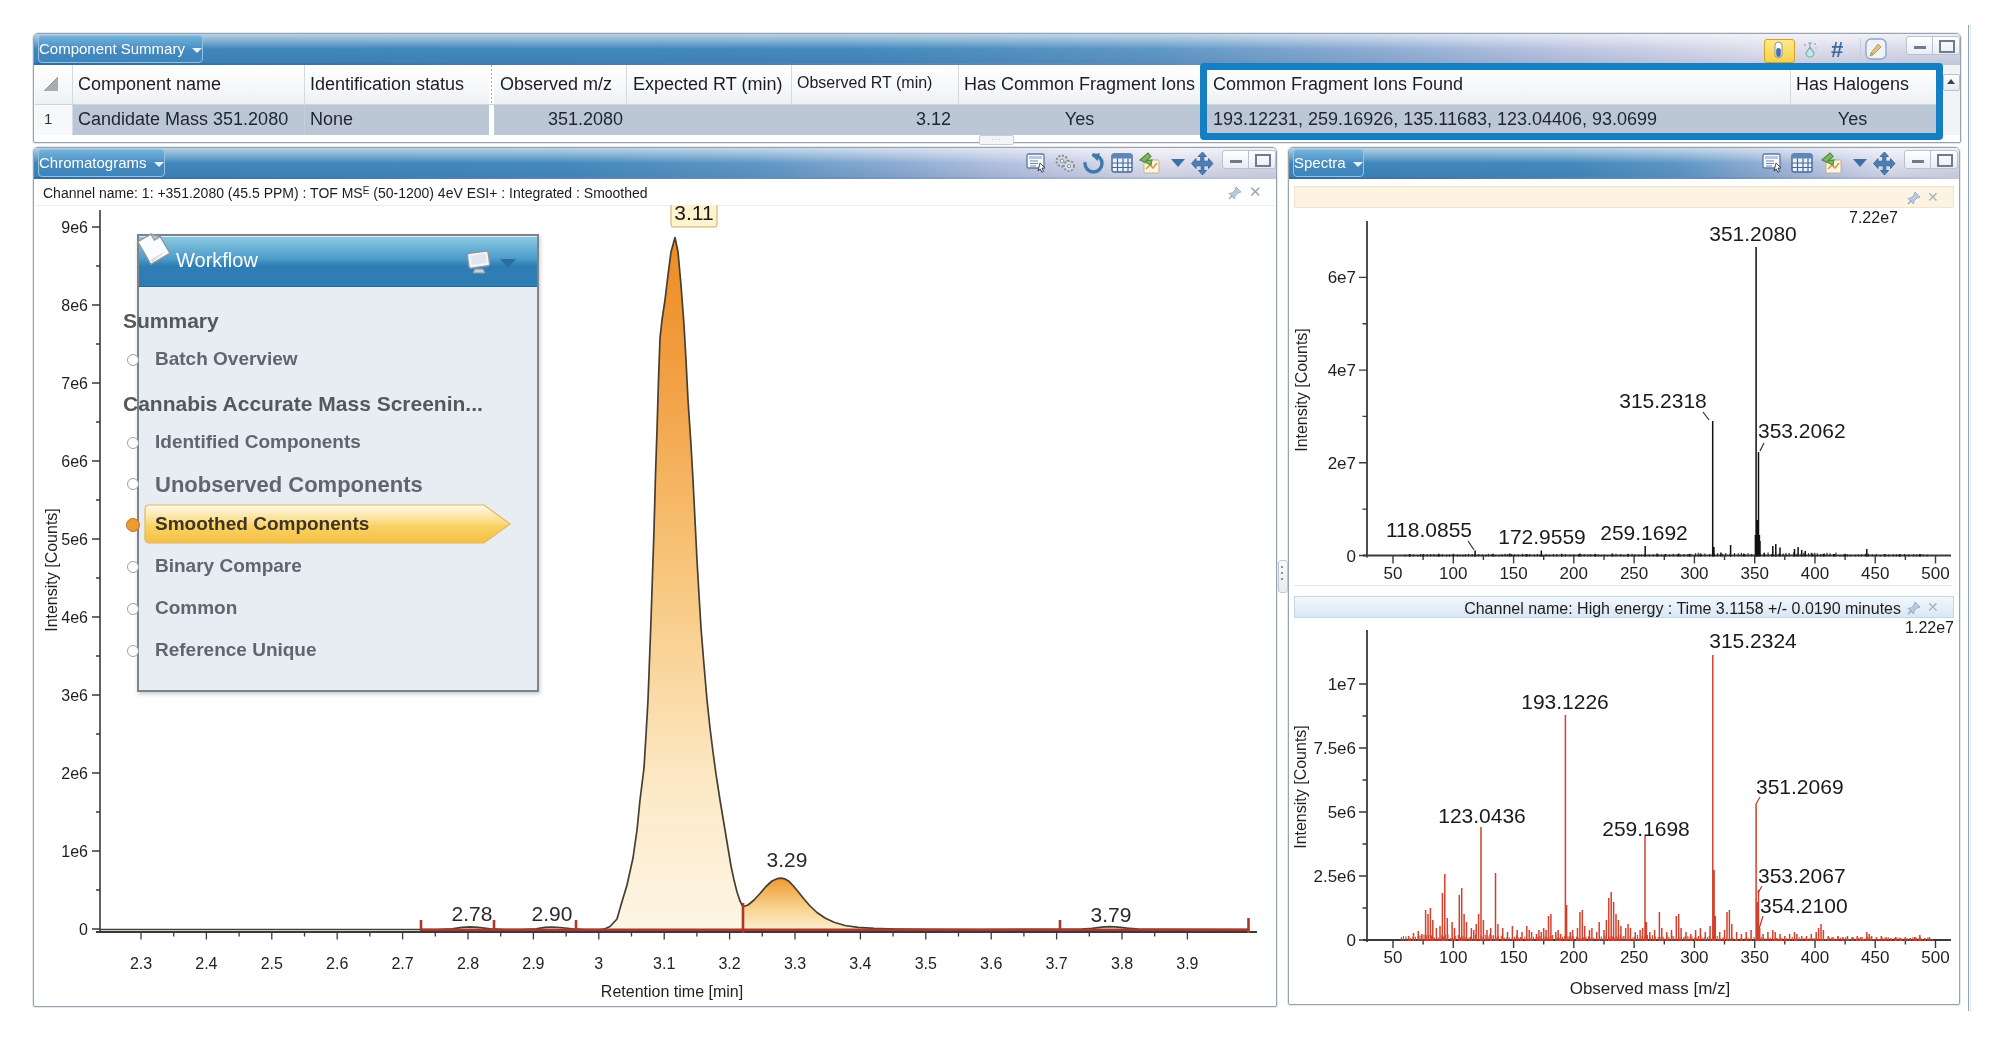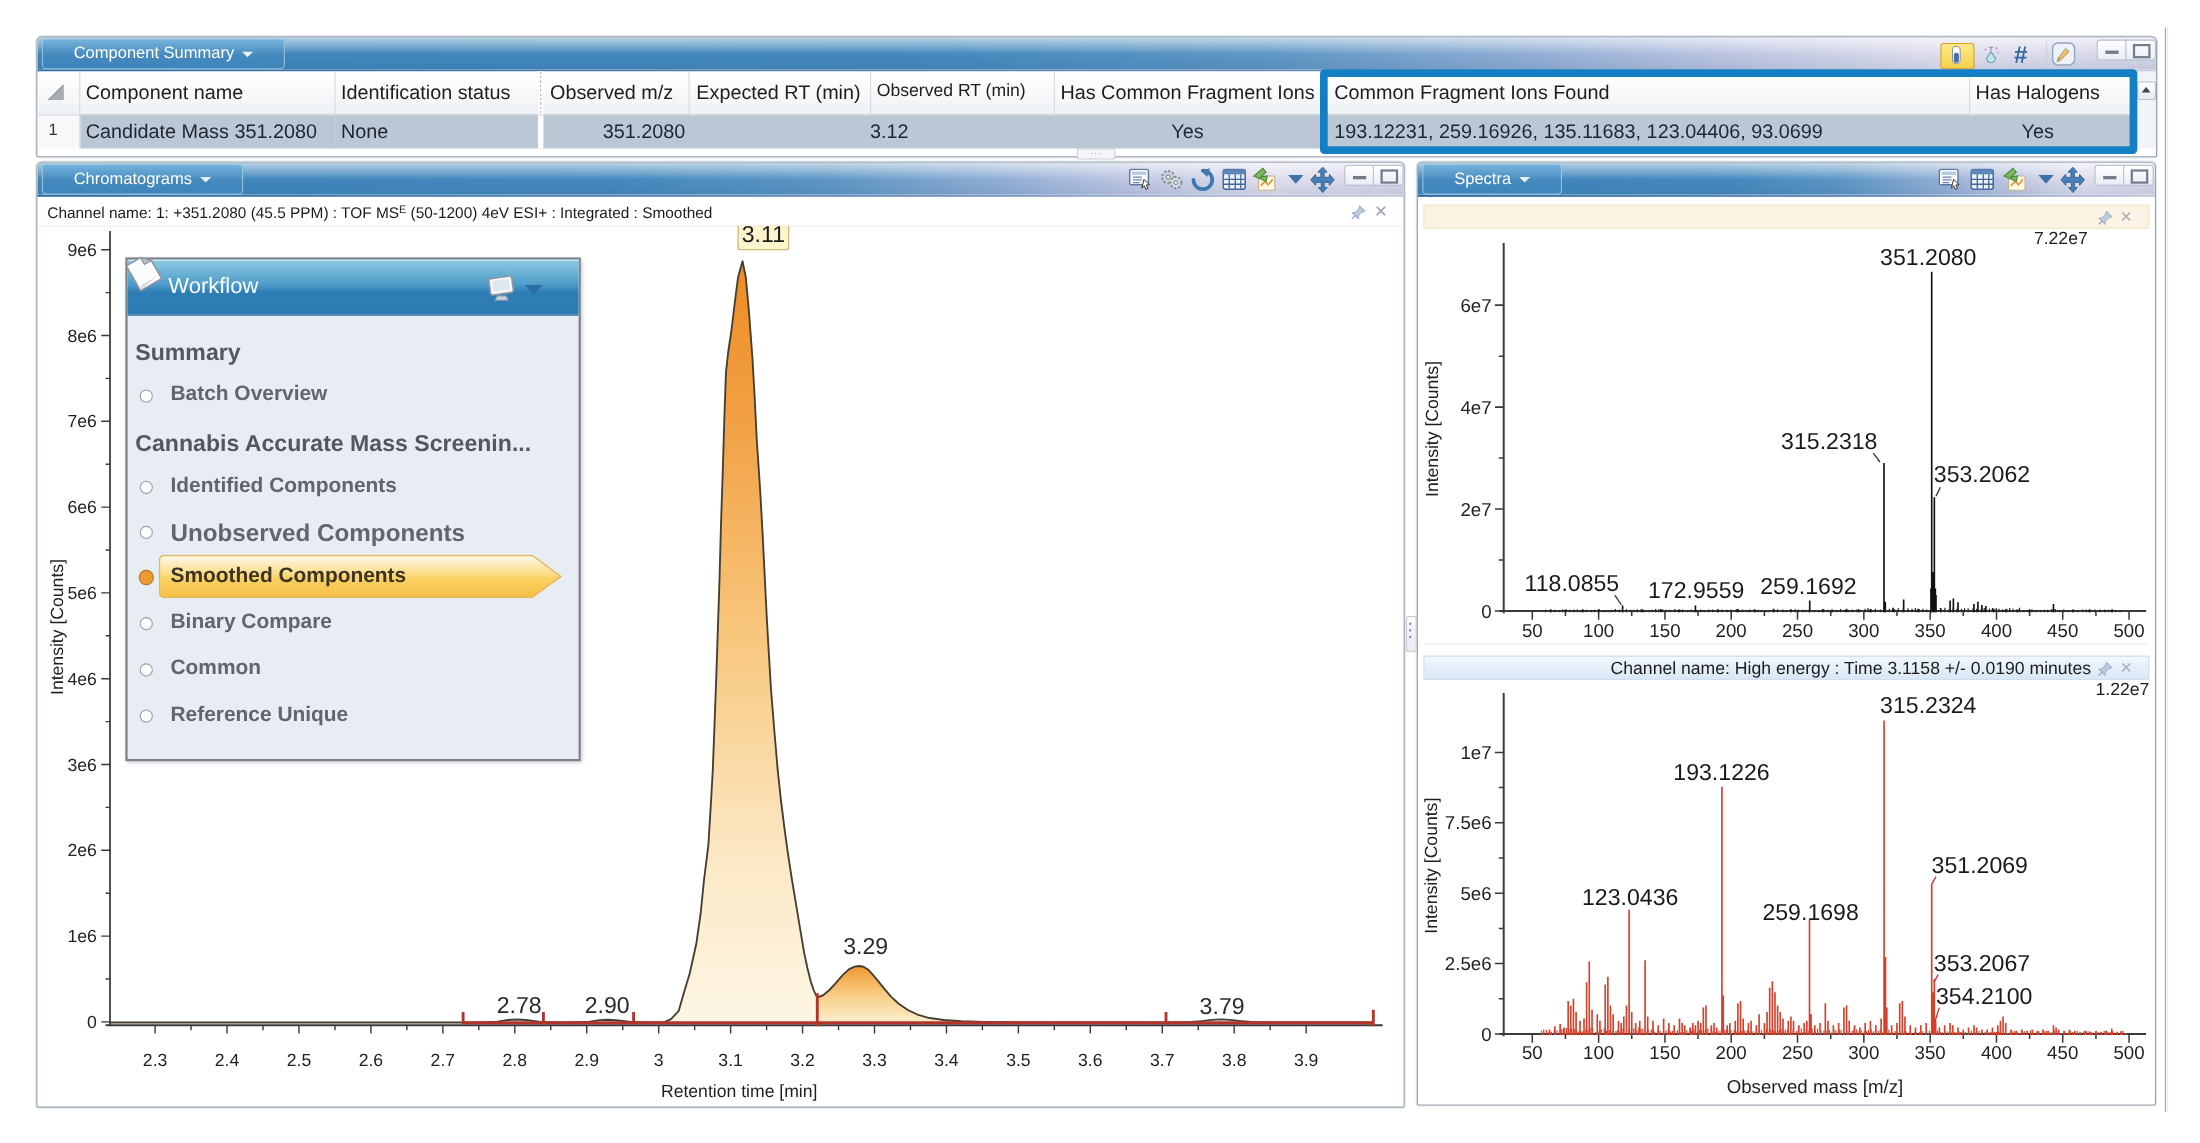--- a/index.html
+++ b/index.html
@@ -6,21 +6,21 @@
 .abs{position:absolute;}
 .panel{position:absolute;border:1px solid #99a3ad;border-radius:5px 5px 2px 2px;background:#fff;
   box-shadow:0 0 0 1px #e3e9ee;}
 .tbar{position:absolute;left:0;right:0;top:0;height:29px;border-radius:4px 4px 0 0;
  background:
   linear-gradient(to bottom, rgba(255,255,255,.62) 0%, rgba(255,255,255,.25) 32%, rgba(255,255,255,0) 52%, rgba(22,62,110,.10) 100%),
   linear-gradient(to right, #3e86ba 0%, #4489bd 42%, #5e97c5 58%, #8fadd4 70%, #bec6e2 80%, #e0dfed 90%, #d6d7e7 100%);}
 .tbarline{position:absolute;left:0;right:0;top:29px;height:2px;background:linear-gradient(to right,#2f6da4,#6b90bb 65%,#aab6d2 85%,#c3c8dc 100%);}
 .tab{position:absolute;top:1px;height:26px;border:1px solid #94c2df;border-radius:4px;
  background:linear-gradient(to bottom,#74b3da 0%,#4589be 55%,#3d85bb 100%);
- color:#fff;font-size:15px;line-height:26px;padding:0 28px;white-space:nowrap;}
+ color:#fff;font-size:15px;line-height:26px;padding:0 0;white-space:nowrap;}
 .tab .dn{display:inline-block;width:0;height:0;border-left:5px solid transparent;border-right:5px solid transparent;border-top:5px solid #e8f2fa;margin-left:7px;vertical-align:middle;}
 .winbtn{position:absolute;top:2px;width:26px;height:17px;background:linear-gradient(#ffffff,#e9ecf3);border:1px solid #b9c2d0;}
 .cell{position:absolute;overflow:hidden;white-space:nowrap;}
 </style></head><body>
 <div class="panel" style="left:33px;top:33px;width:1926px;height:108px;">
     <div class="tbar"></div>
     <div class="tbarline"></div>
     <div class="tab" style="left:4px;">Component Summary<span class="dn"></span></div>
     <div class="abs" style="left:1730px;top:5px;width:29px;height:22px;background:linear-gradient(#fde98a,#f7d24a);border:1px solid #d9a022;border-radius:3px;"></div>
 <svg class="abs" style="left:1730px;top:5px;" width="29" height="22" viewBox="0 0 29 22">
@@ -69,21 +69,21 @@
     <div class="cell" style="left:466px;top:40px;font-size:18px;color:#1d1d1f;">Observed m/z</div>
     <div class="cell" style="left:599px;top:40px;font-size:18px;color:#1d1d1f;">Expected RT (min)</div>
     <div class="cell" style="left:763px;top:40px;font-size:16px;color:#1d1d1f;">Observed RT (min)</div>
     <div class="cell" style="left:930px;top:40px;font-size:18px;color:#1d1d1f;">Has Common Fragment Ions</div>
     <div class="cell" style="left:1179px;top:40px;font-size:18px;color:#1d1d1f;">Common Fragment Ions Found</div>
     <div class="cell" style="left:1762px;top:40px;font-size:18px;color:#1d1d1f;">Has Halogens</div>
     <div class="cell" style="left:10px;top:76px;font-size:15px;color:#333;">1</div>
     <div class="cell" style="left:44px;top:75px;font-size:18px;color:#1c2632;">Candidate Mass 351.2080</div>
     <div class="cell" style="left:276px;top:75px;font-size:18px;color:#1c2632;">None</div>
     <div class="cell" style="left:460px;width:129px;text-align:right;top:75px;font-size:18px;color:#1c2632;">351.2080</div>
-    <div class="cell" style="left:757px;width:160px;text-align:left;top:75px;font-size:18px;color:#1c2632;">3.12</div>
+    <div class="cell" style="left:757px;width:160px;text-align:right;top:75px;font-size:18px;color:#1c2632;">3.12</div>
     <div class="cell" style="left:924px;width:243px;text-align:center;top:75px;font-size:18px;color:#1c2632;">Yes</div>
     <div class="cell" style="left:1179px;top:75px;font-size:18px;color:#1c2632;">193.12231, 259.16926, 135.11683, 123.04406, 93.0699</div>
     <div class="cell" style="left:1756px;width:125px;text-align:center;top:75px;font-size:18px;color:#1c2632;">Yes</div>
     <div class="abs" style="left:1908px;top:31px;width:17px;height:70px;background:#f2f3f6;border-left:1px solid #d7dce2;"></div>
     <div class="abs" style="left:1909px;top:40px;width:15px;height:15px;background:linear-gradient(#fff,#e7eaf0);border:1px solid #b9c2d0;border-radius:2px;"></div>
     <div class="abs" style="left:1913px;top:45px;width:0;height:0;border-left:4px solid transparent;border-right:4px solid transparent;border-bottom:5px solid #3c414b;"></div>
   </div>
 <div class="abs" style="left:1200px;top:63px;width:743px;height:77px;border:7px solid #157fc3;border-radius:4px;box-sizing:border-box;"></div>
 <div class="abs" style="left:979px;top:135px;width:33px;height:8px;background:#f4f5f7;border:1px solid #c8cdd6;border-radius:2px;font-size:8px;line-height:4px;text-align:center;color:#9aa0ab;letter-spacing:1px;">...</div>
 <div class="panel" style="left:33px;top:147px;width:1242px;height:858px;">
@@ -187,21 +187,21 @@
     <path d="M421,920 V931 M494,920 V931 M576,920 V931 M743,903 V933 M1060,920 V931 M1248.5,918 V933" stroke="#b2352b" stroke-width="2.6" fill="none"></path>
     <rect x="671" y="199" width="46" height="28" rx="2" fill="#fdf3cd" stroke="#c9ad66"></rect>
     <text x="694" y="220" font-size="21" text-anchor="middle" fill="#1a1a1a">3.11</text>
     <text x="472" y="921" font-size="21" text-anchor="middle" fill="#2a2a2a">2.78</text>
     <text x="552" y="921" font-size="21" text-anchor="middle" fill="#2a2a2a">2.90</text>
     <text x="787" y="867" font-size="21" text-anchor="middle" fill="#2a2a2a">3.29</text>
     <text x="1111" y="922" font-size="21" text-anchor="middle" fill="#2a2a2a">3.79</text>
     <text x="672" y="997" font-size="16" text-anchor="middle" fill="#1f1f1f">Retention time [min]</text>
     <text x="57" y="570" font-size="16" text-anchor="middle" fill="#1f1f1f" transform="rotate(-90 57 570)">Intensity [Counts]</text>
   </svg>
-<div class="abs" style="left:114px;top:234px;width:398px;height:454px;border:2px solid #7e8388;box-shadow:1px 2px 4px rgba(60,80,110,.3);background:#e8ecf3;padding-left:12px;">
+<div class="abs" style="left:137px;top:234px;width:398px;height:454px;border:2px solid #7e8388;box-shadow:1px 2px 4px rgba(60,80,110,.3);background:#e8ecf3;">
 <div class="abs" style="left:0;top:0;width:100%;height:50px;background:linear-gradient(to bottom,#8ecbe2 0%,#4d9cca 45%,#2e7db5 60%,#2d7cb4 100%);border-bottom:1px solid #24689c;box-shadow:inset 0 1px 0 rgba(255,255,255,.7);">
  <div class="abs" style="left:37px;top:13px;font-size:20px;color:#fff;">Workflow</div>
  <svg class="abs" style="left:326px;top:13px;" width="28" height="26" viewBox="0 0 28 26">
   <rect x="3" y="3" width="21" height="15" rx="2" fill="#f4f6f8" stroke="#8a97a6" stroke-width="1.5" transform="rotate(-8 14 10)"></rect>
   <rect x="6" y="5.5" width="15" height="9.5" fill="#dfe6ee" transform="rotate(-8 14 10)"></rect>
   <path d="M10 20 h8 l2 4 h-12 z" fill="#c9d2dc" stroke="#8a97a6" stroke-width="1"></path>
  </svg>
  <div class="abs" style="left:361px;top:23px;width:0;height:0;border-left:8px solid transparent;border-right:8px solid transparent;border-top:9px solid #2d6da6;"></div>
 </div>
 <svg class="abs" style="left:-3px;top:-7px;" width="38" height="38" viewBox="0 0 38 38">

